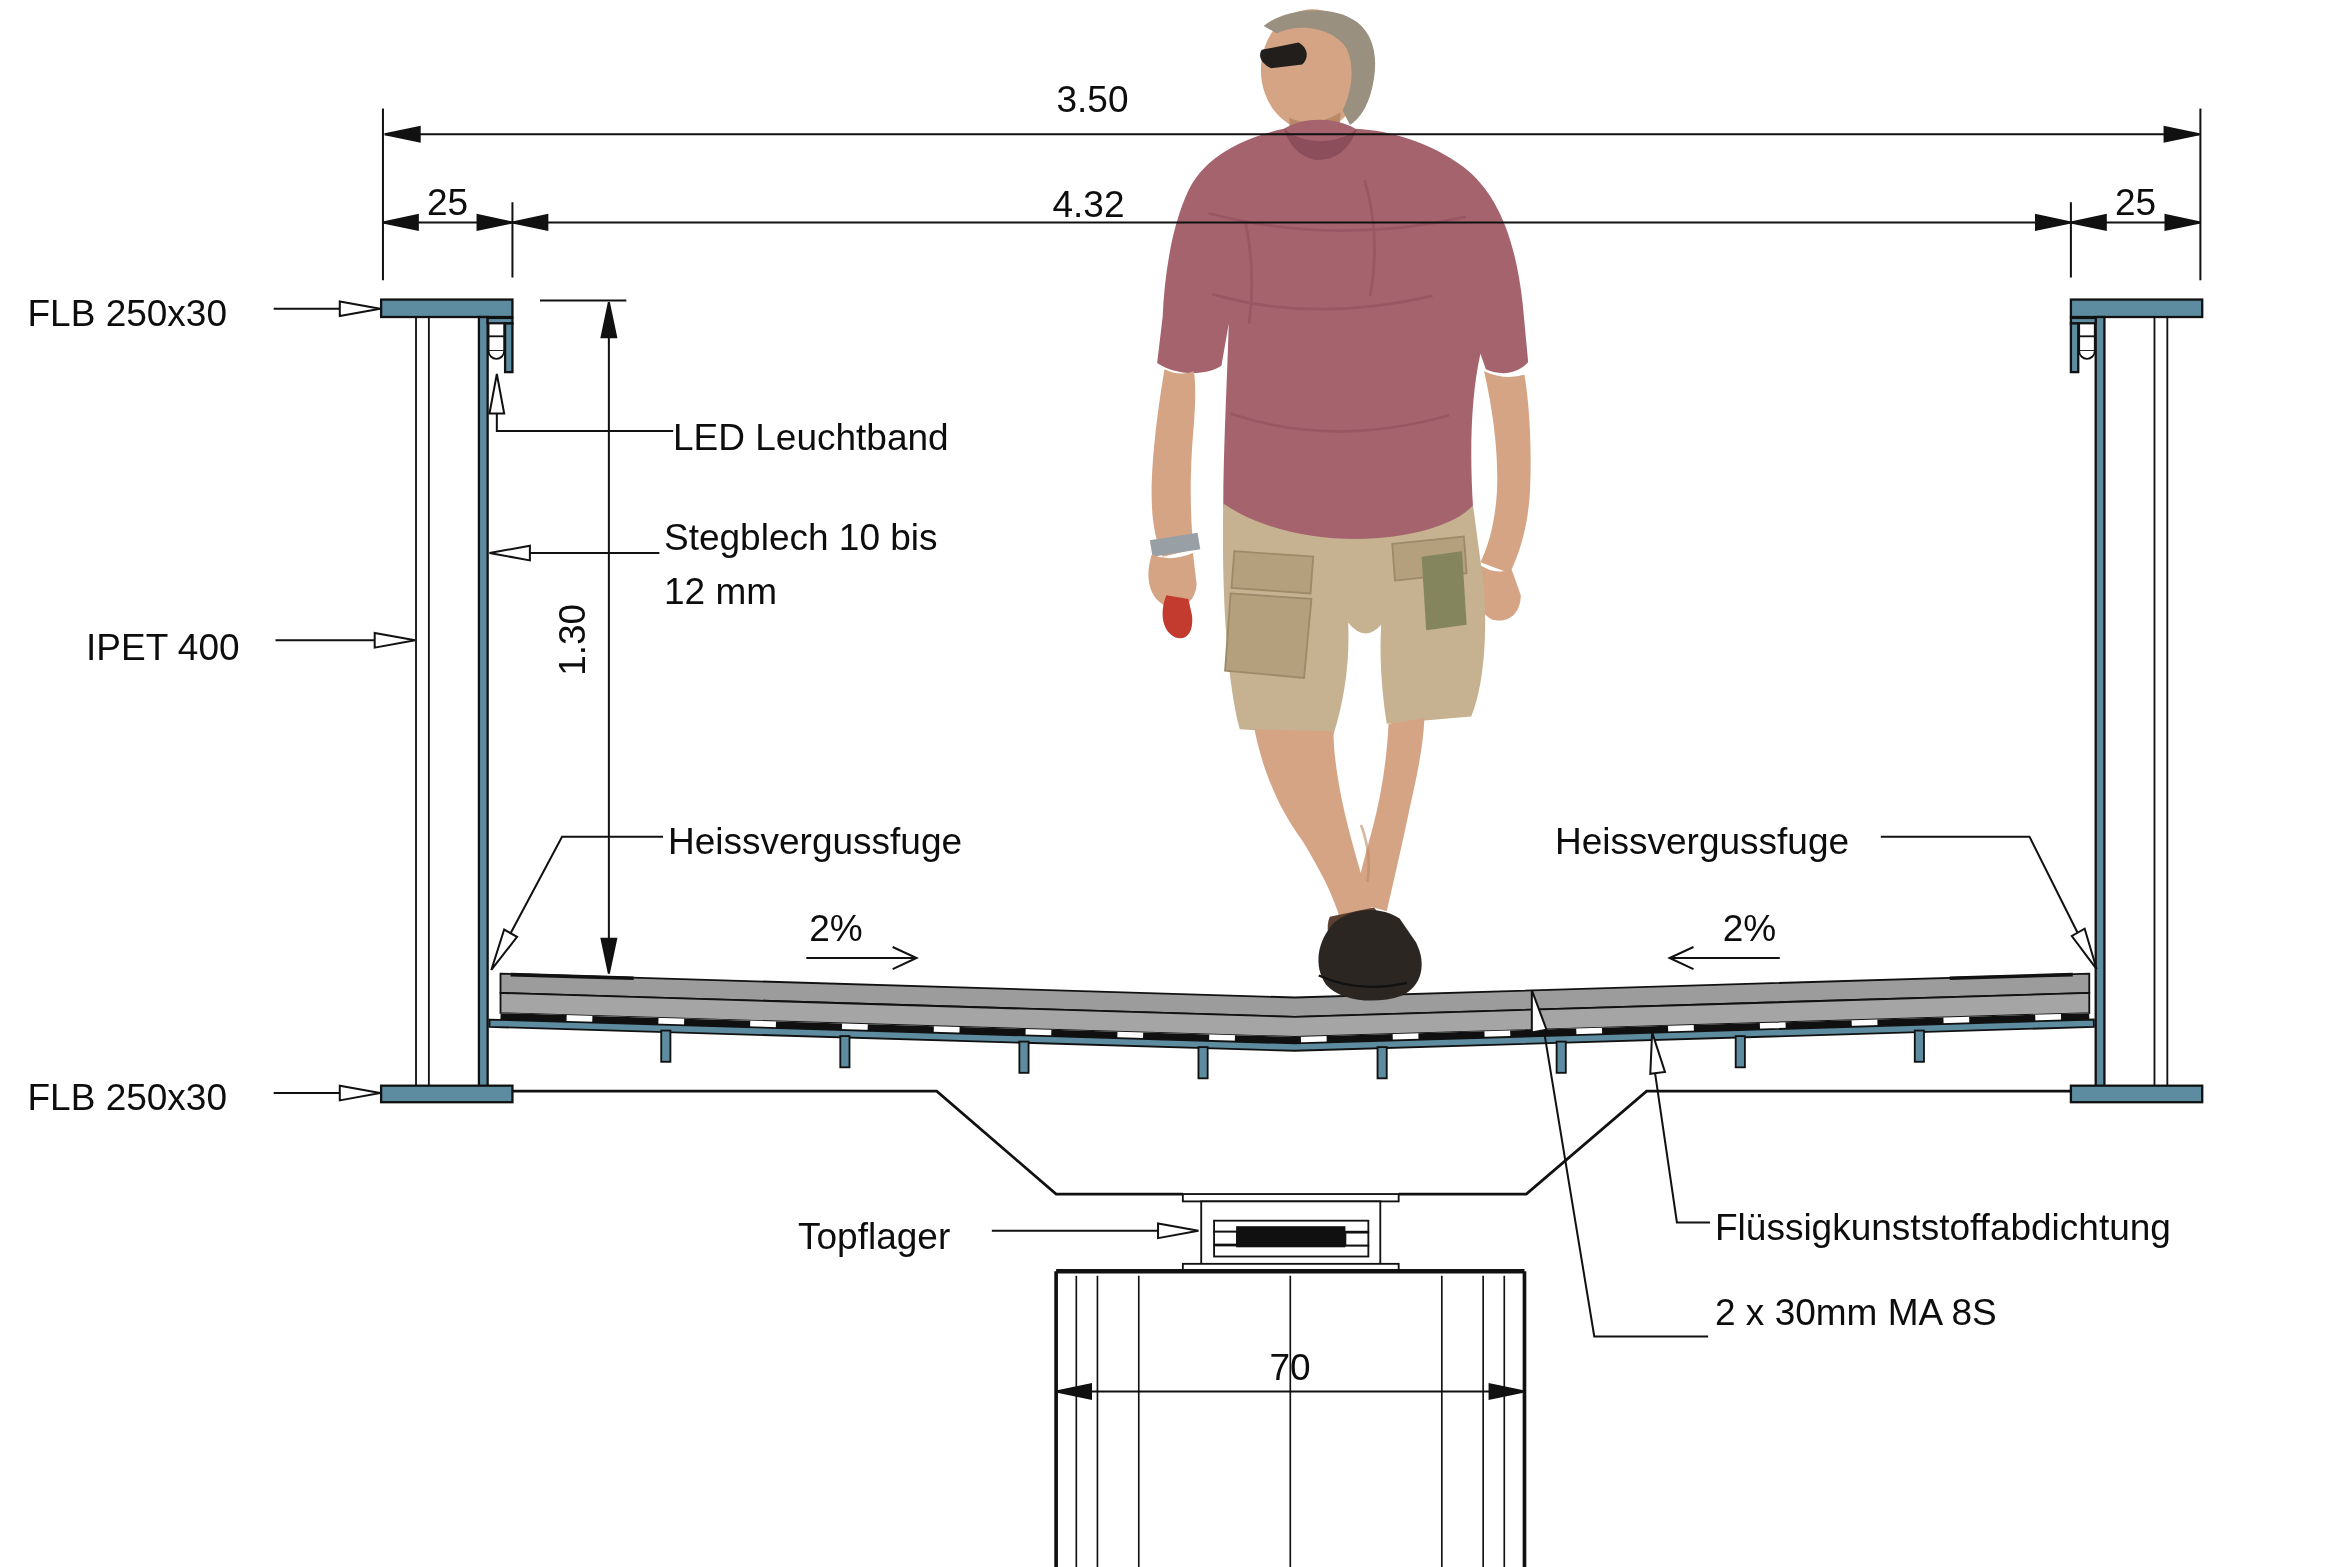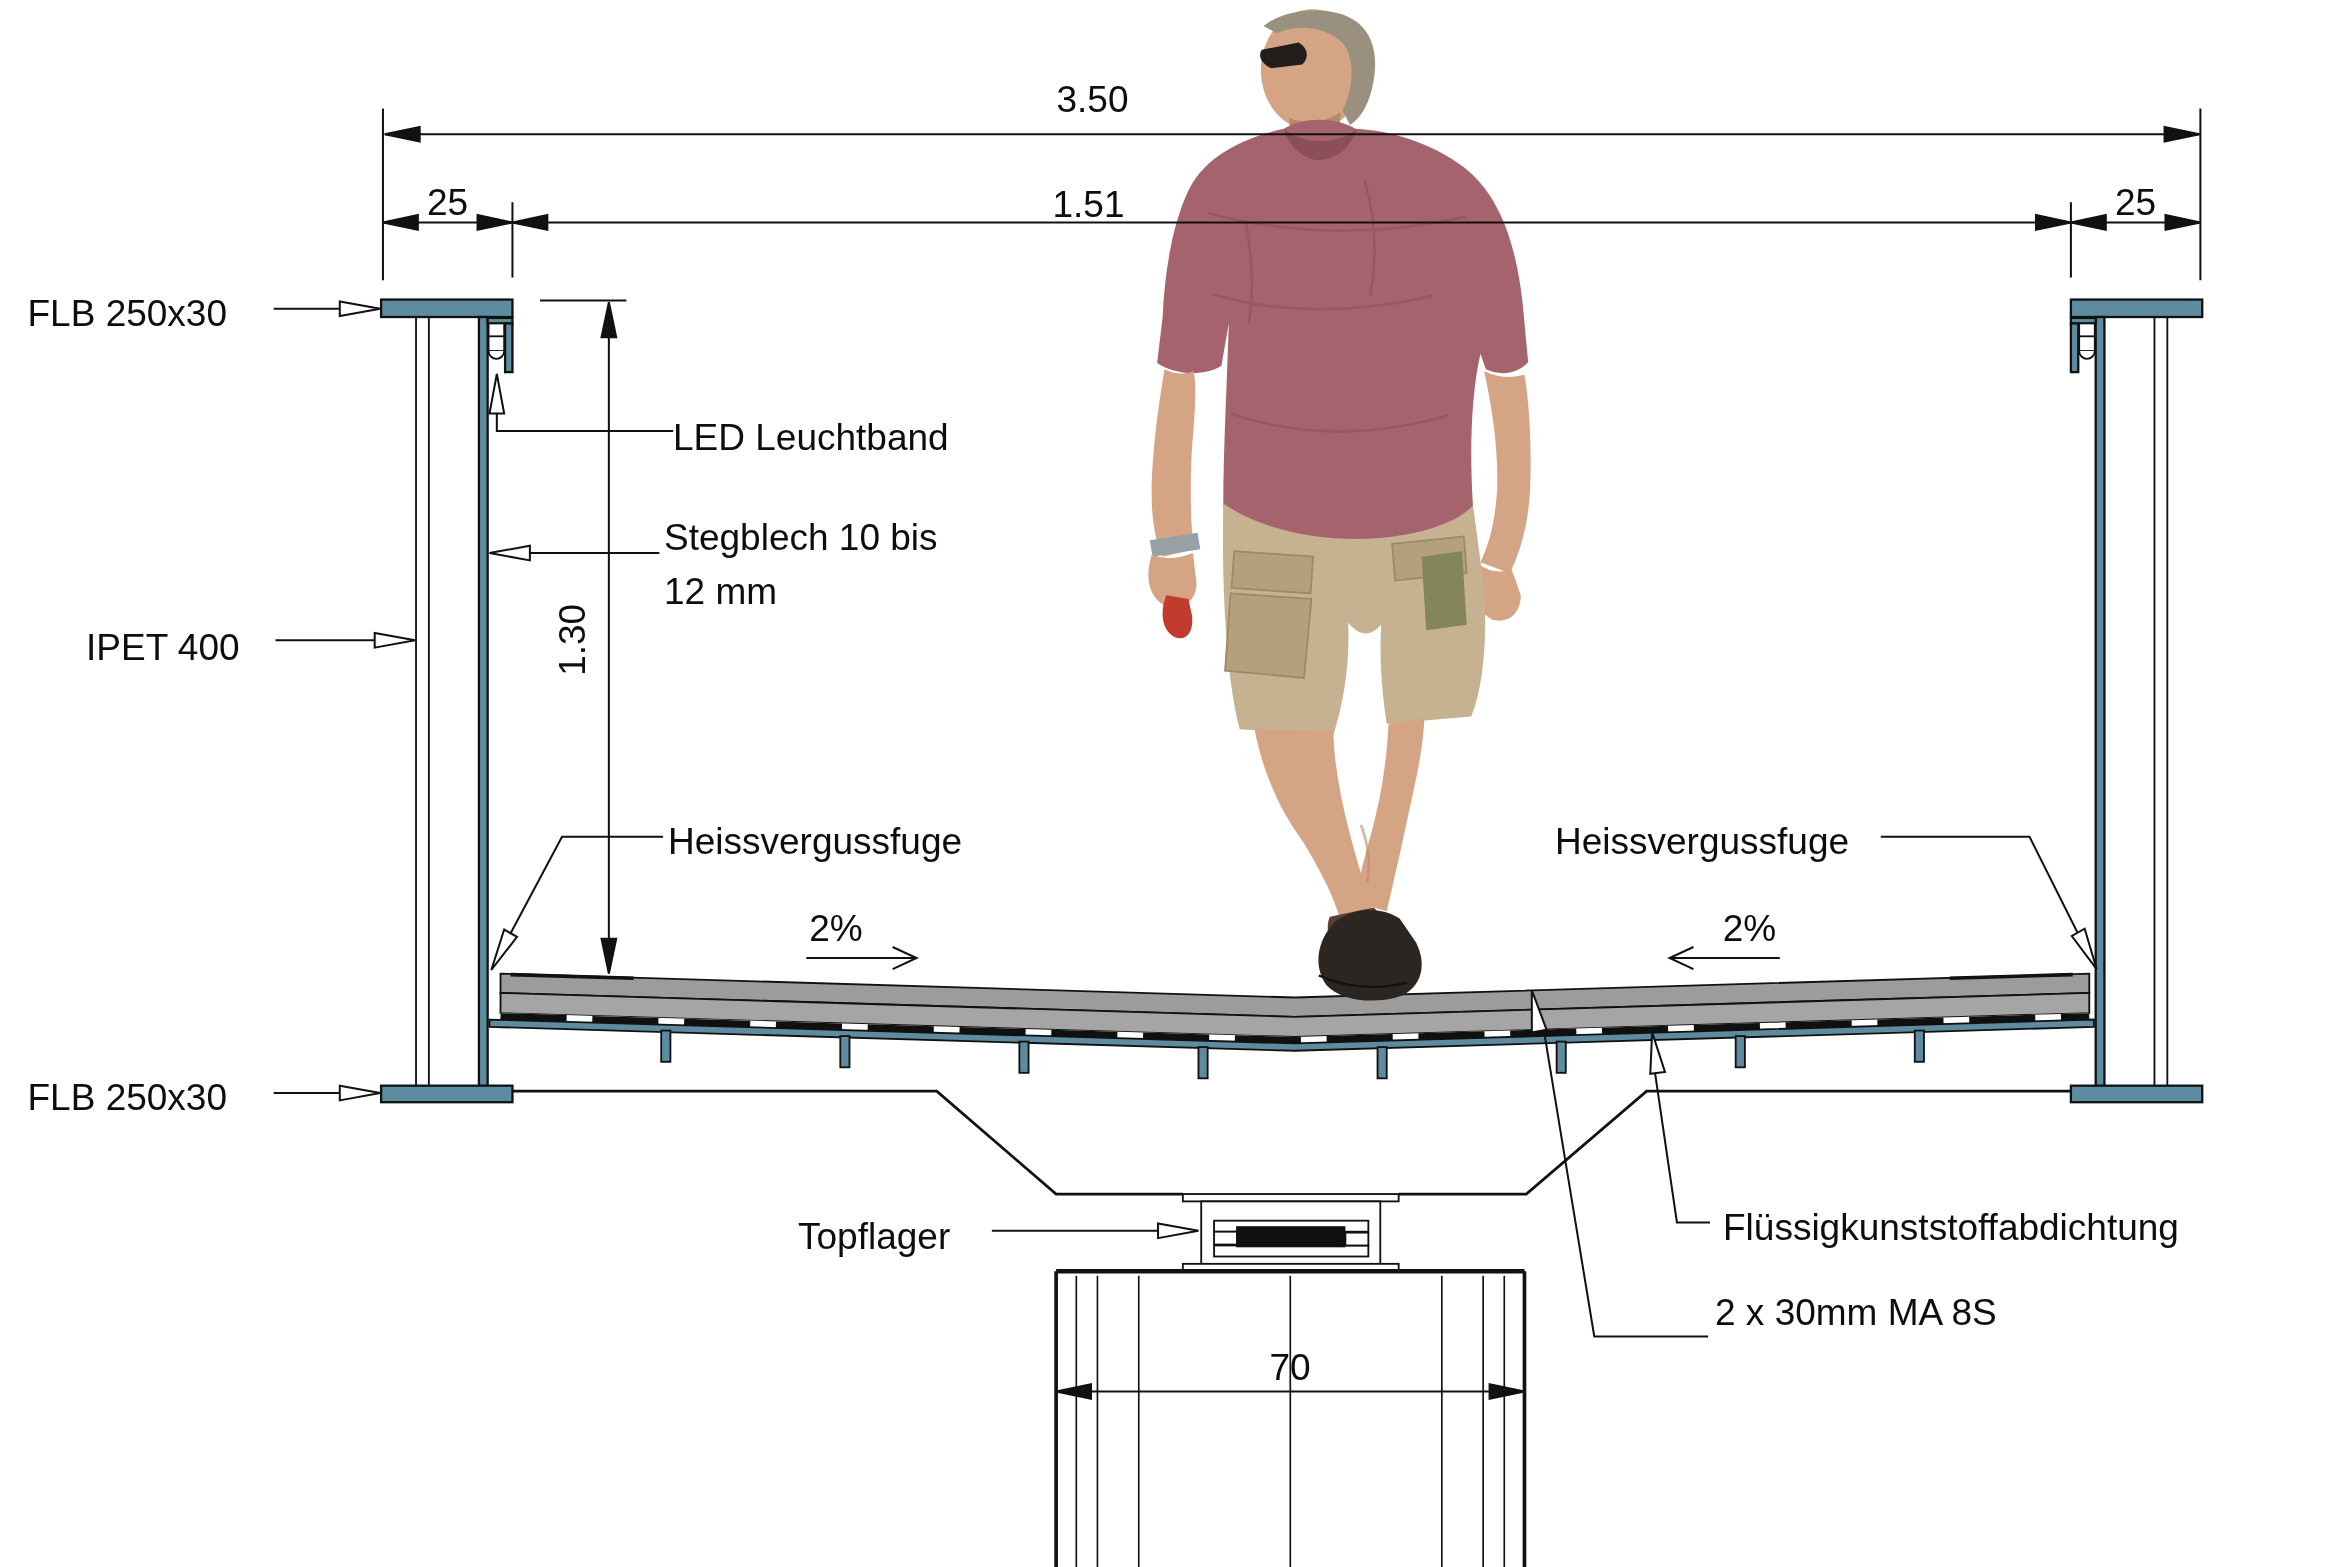--- a/index.html
+++ b/index.html
@@ -230,37 +230,37 @@
     </g>
     <g>
       <line x1="298" y1="1190" x2="372" y2="1190"></line>
       <polygon points="414,1190 370,1182 370,1198" fill="#ffffff"></polygon>
     </g>
   </g>
 </svg>
 
   <div class="lbl ctr" style="left:1019px;top:73px;width:147px;">3.50</div>
   <div class="lbl ctr" style="left:383px;top:176px;width:129px;">25</div>
-  <div class="lbl ctr" style="left:1015px;top:178px;width:147px;">1.51</div>
+  <div class="lbl ctr" style="left:1015px;top:178px;width:147px;">4.32</div>
   <div class="lbl ctr" style="left:2071px;top:176px;width:129px;">25</div>
   <div class="lbl ctr rot" style="left:508px;top:613px;width:129px;">1.30</div>
   <div class="lbl ctr" style="left:1235px;top:1341px;width:110px;">70</div>
 
   <div class="lbl" style="left:27.5px;top:287px;">FLB 250x30</div>
   <div class="lbl" style="left:673px;top:411px;text-align:center;">LED Leuchtband</div>
   <div class="lbl" style="left:664px;top:511px;">
     <div>Stegblech 10 bis</div>
     <div>12 mm</div>
   </div>
   <div class="lbl" style="left:86px;top:621px;">IPET 400</div>
   <div class="lbl" style="left:668px;top:815px;">Heissvergussfuge</div>
   <div class="lbl" style="left:1555px;top:815px;">Heissvergussfuge</div>
   <div class="lbl ctr" style="left:790px;top:902px;width:92px;">2%</div>
   <div class="lbl ctr" style="left:1706px;top:902px;width:87px;">2%</div>
   <div class="lbl" style="left:27.5px;top:1071px;">FLB 250x30</div>
   <div class="lbl" style="left:783px;top:1210px;margin-left:15px;">Topflager</div>
-  <div class="lbl" style="left:1715px;top:1201px;margin-left:8px;">Flüssigkunststoffabdichtung</div>
+  <div class="lbl" style="left:1715px;top:1201px;">Flüssigkunststoffabdichtung</div>
   <div class="lbl" style="left:1715px;top:1286px;">
     <div>2 x 30mm MA 8S</div>
   </div>
 
 </div>
 
 
 </body></html>

